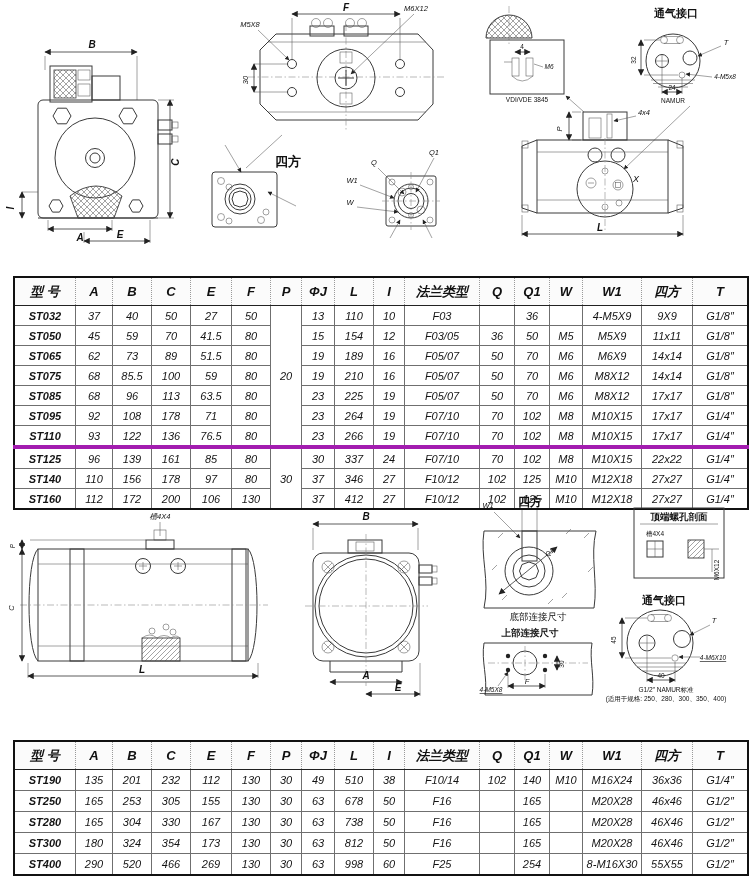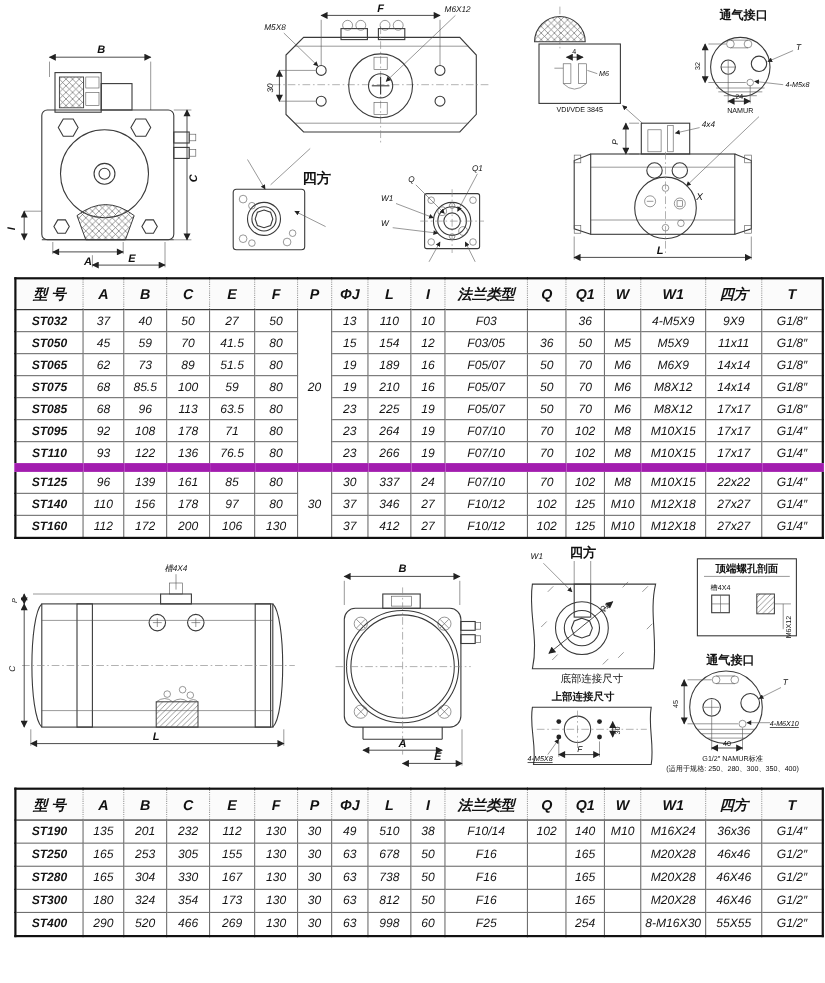--- a/index.html
+++ b/index.html
@@ -1,32 +1,32 @@
 <!DOCTYPE html>
 <html><head>
 <meta charset="utf-8">
 <style>
   html,body{margin:0;padding:0;background:#fff;}
   #page{position:relative;width:750px;height:894px;background:#fff;overflow:hidden;
         font-family:"Liberation Sans",sans-serif;}
   svg{position:absolute;left:0;}
   #topdraw{top:0;}
   #middraw{top:486px;}
-  .tblwrap{position:absolute;left:13px;width:724px;}
+  .tblwrap{position:absolute;left:13px;width:724px;margin-top:24px;}
   #t1wrap{top:252px;}
   #t2wrap{top:716px;}
   table.spec{border-collapse:collapse;table-layout:fixed;width:722px;border:2px solid #111;}
   table.spec th{border-left:1px dotted #9a9a9a;border-right:1px dotted #9a9a9a;
     border-bottom:1.6px solid #222;background:#fbfbfb;
     font-style:italic;font-weight:bold;font-size:13px;color:#111;height:27px;padding:0;}
   table.spec td{border:1px solid #6f6f6f;text-align:center;font-style:italic;
     font-size:11px;color:#141414;height:19px;padding:0;white-space:nowrap;overflow:hidden;}
   #t2wrap table.spec td{height:20px;}
   table.spec td.model{font-weight:bold;}
-  table.spec tr.brk td{border-top:8px solid #a21caf;font-style:italic;}
+  table.spec tr.brk td{border-top:4px solid #a21caf;font-style:italic;}
   
   .spec th:nth-child(1){width:60px}.spec th:nth-child(2){width:36px}
   .spec th:nth-child(3){width:38px}.spec th:nth-child(4){width:38px}
   .spec th:nth-child(5){width:40px}.spec th:nth-child(6){width:38px}
   .spec th:nth-child(7){width:30px}.spec th:nth-child(8){width:32px}
   .spec th:nth-child(9){width:38px}.spec th:nth-child(10){width:30px}
   .spec th:nth-child(11){width:74px}.spec th:nth-child(12){width:34px}
   .spec th:nth-child(13){width:34px}.spec th:nth-child(14){width:32px}
   .spec th:nth-child(15){width:58px}.spec th:nth-child(16){width:50px}
   .spec th:nth-child(17){width:54px}

